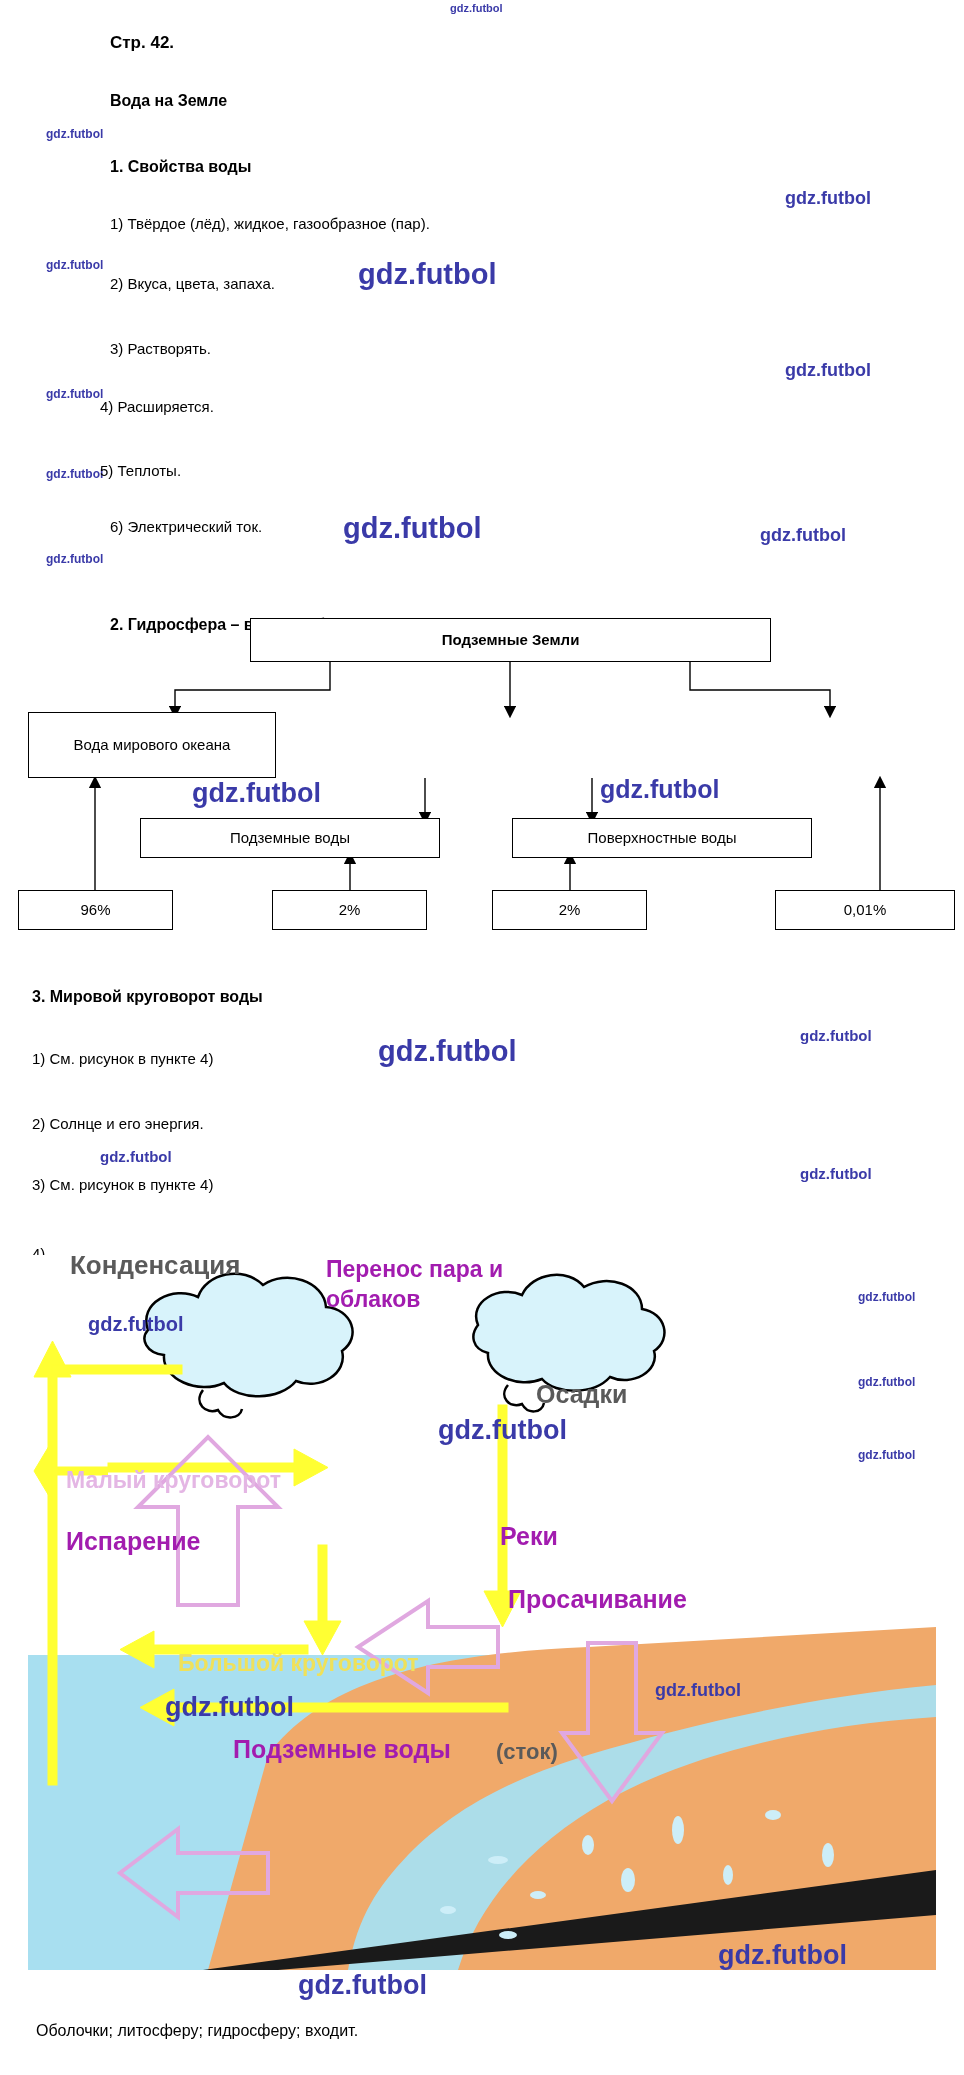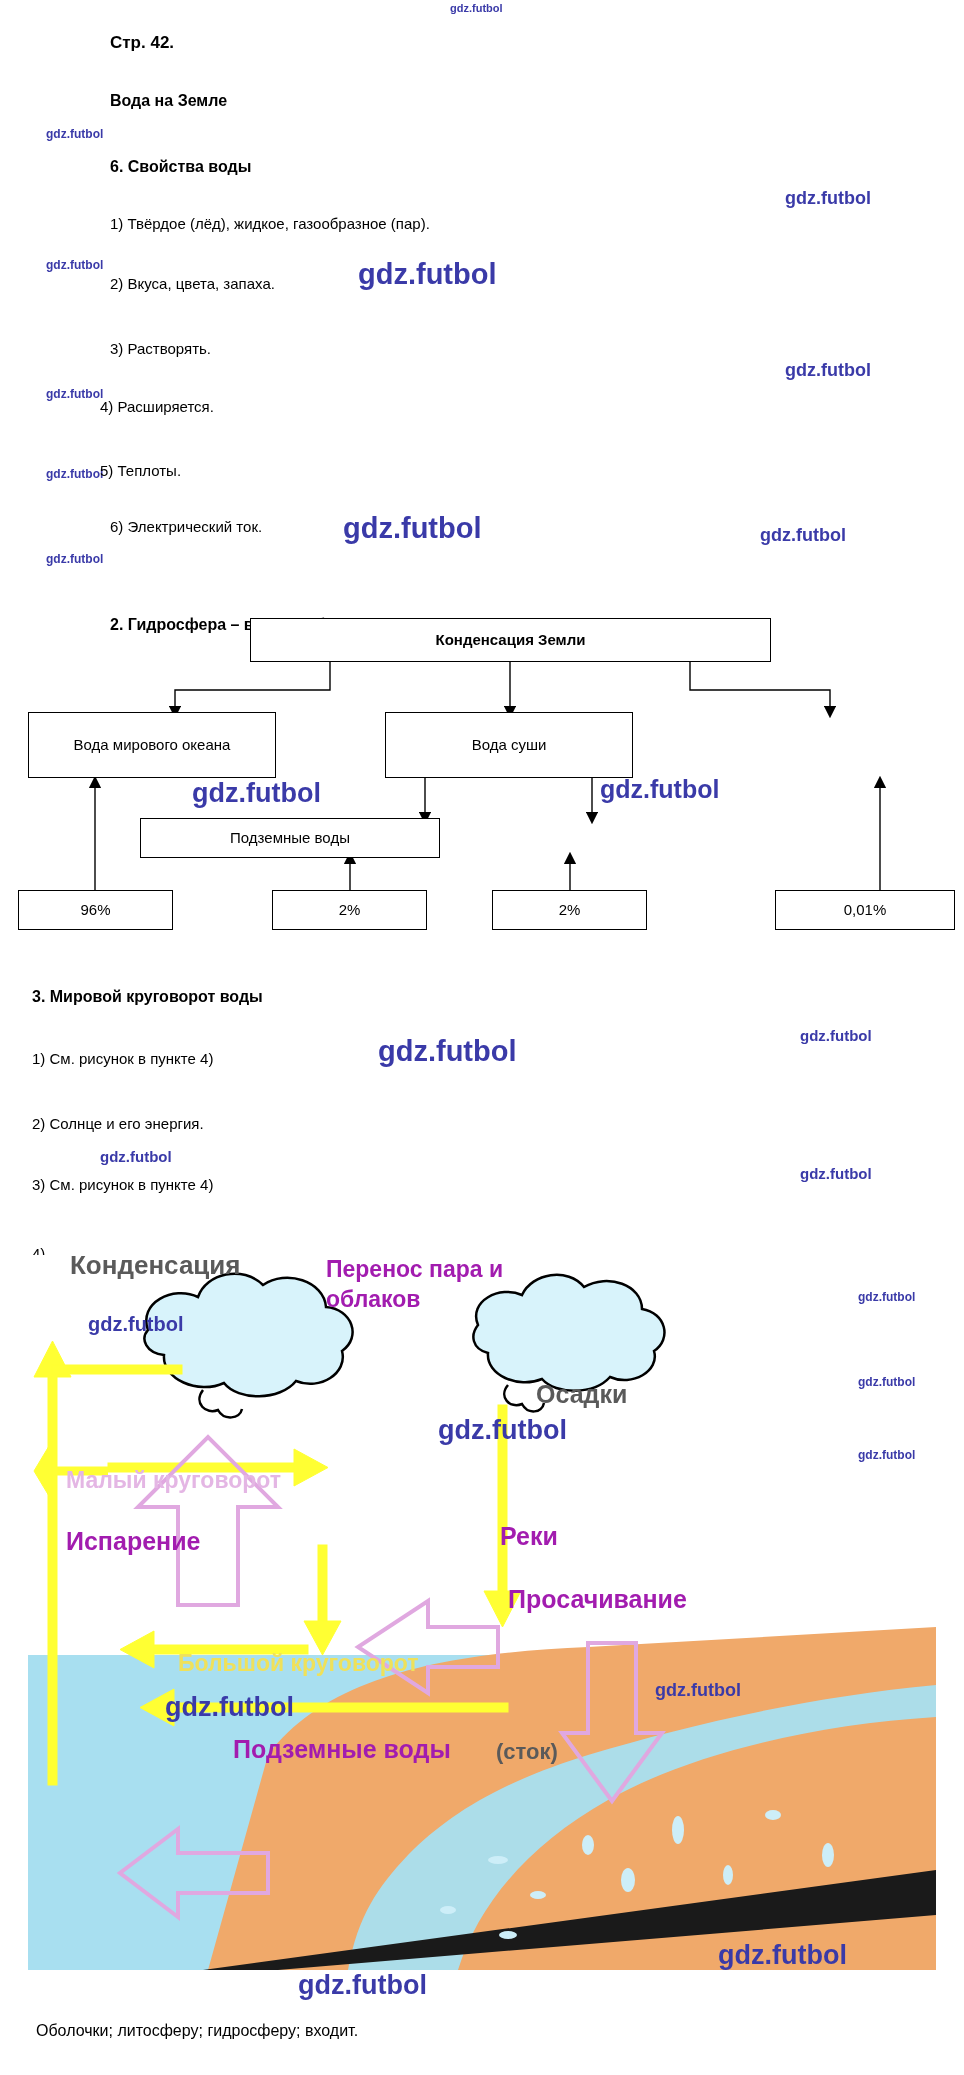--- a/index.html
+++ b/index.html
@@ -62,21 +62,21 @@
 
 <div class="page">
 
   <div class="wm" style="left:450px; top:2px; font-size:11px;">gdz.futbol</div>
 
   <div class="txt b" style="left:110px; top:33px; font-size:17px;">Стр. 42.</div>
   <div class="txt b" style="left:110px; top:92px; font-size:16px;">Вода на Земле</div>
 
   <div class="wm" style="left:46px; top:127px; font-size:12px;">gdz.futbol</div>
 
-  <div class="txt b" style="left:110px; top:158px; font-size:16px;">6. Свойства воды</div>
+  <div class="txt b" style="left:110px; top:158px; font-size:16px;">1. Свойства воды</div>
 
   <div class="txt" style="left:110px; top:215px; font-size:15px;">1) Твёрдое (лёд), жидкое, газообразное (пар).</div>
   <div class="wm" style="left:785px; top:188px; font-size:18px;">gdz.futbol</div>
 
   <div class="wm" style="left:46px; top:258px; font-size:12px;">gdz.futbol</div>
   <div class="txt" style="left:110px; top:275px; font-size:15px;">2) Вкуса, цвета, запаха.</div>
   <div class="wm" style="left:358px; top:258px; font-size:29px;">gdz.futbol</div>
 
   <div class="txt" style="left:110px; top:340px; font-size:15px;">3) Растворять.</div>
   <div class="wm" style="left:785px; top:360px; font-size:18px;">gdz.futbol</div>
@@ -109,26 +109,26 @@
 
       <path d="M425,778 L425,818" stroke="#000" fill="none" stroke-width="1.4" marker-end="url(#ar)"></path>
       <path d="M592,778 L592,818" stroke="#000" fill="none" stroke-width="1.4" marker-end="url(#ar)"></path>
 
       <path d="M95,890 L95,782" stroke="#000" fill="none" stroke-width="1.4" marker-end="url(#ar)"></path>
       <path d="M350,890 L350,858" stroke="#000" fill="none" stroke-width="1.4" marker-end="url(#ar)"></path>
       <path d="M570,890 L570,858" stroke="#000" fill="none" stroke-width="1.4" marker-end="url(#ar)"></path>
       <path d="M880,890 L880,782" stroke="#000" fill="none" stroke-width="1.4" marker-end="url(#ar)"></path>
     </svg>
 
-    <div class="box bold" style="left:250px; top:618px; width:521px; height:44px;">Конденсация Земли</div>
+    <div class="box bold" style="left:250px; top:618px; width:521px; height:44px;">Подземные Земли</div>
 
     <div class="box" style="left:28px; top:712px; width:248px; height:66px;">Вода мирового океана</div>
-    <div class="box" style="left:385px; top:712px; width:248px; height:66px;">Вода суши</div>
 
     <div class="box" style="left:140px; top:818px; width:300px; height:40px;">Подземные воды</div>
+    <div class="box" style="left:512px; top:818px; width:300px; height:40px;">Поверхностные воды</div>
 
     <div class="box" style="left:18px; top:890px; width:155px; height:40px;">96%</div>
     <div class="box" style="left:272px; top:890px; width:155px; height:40px;">2%</div>
     <div class="box" style="left:492px; top:890px; width:155px; height:40px;">2%</div>
     <div class="box" style="left:775px; top:890px; width:180px; height:40px;">0,01%</div>
 
     <div class="wm" style="left:192px; top:778px; font-size:27px;">gdz.futbol</div>
     <div class="wm" style="left:600px; top:775px; font-size:25px;">gdz.futbol</div>
   </div>
 

